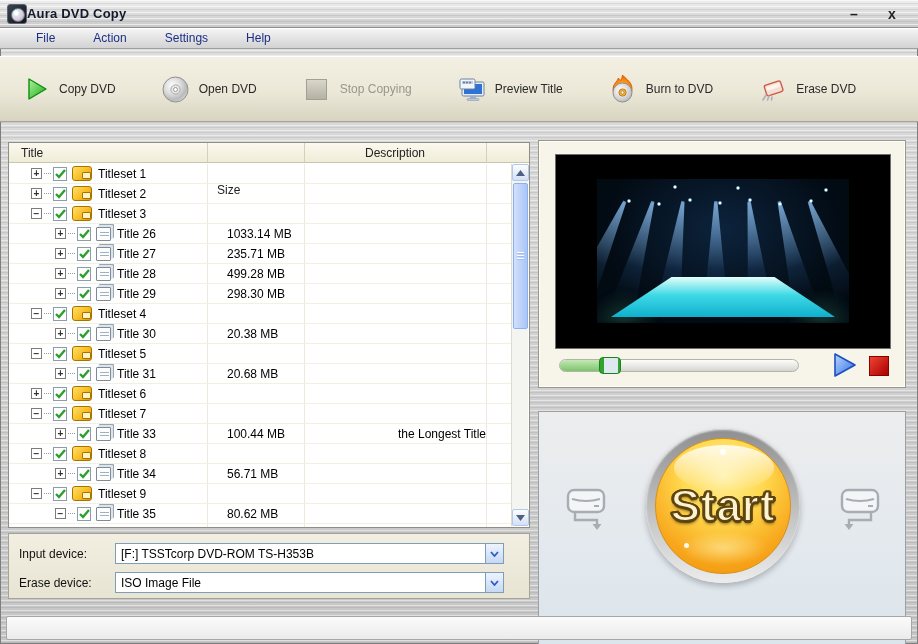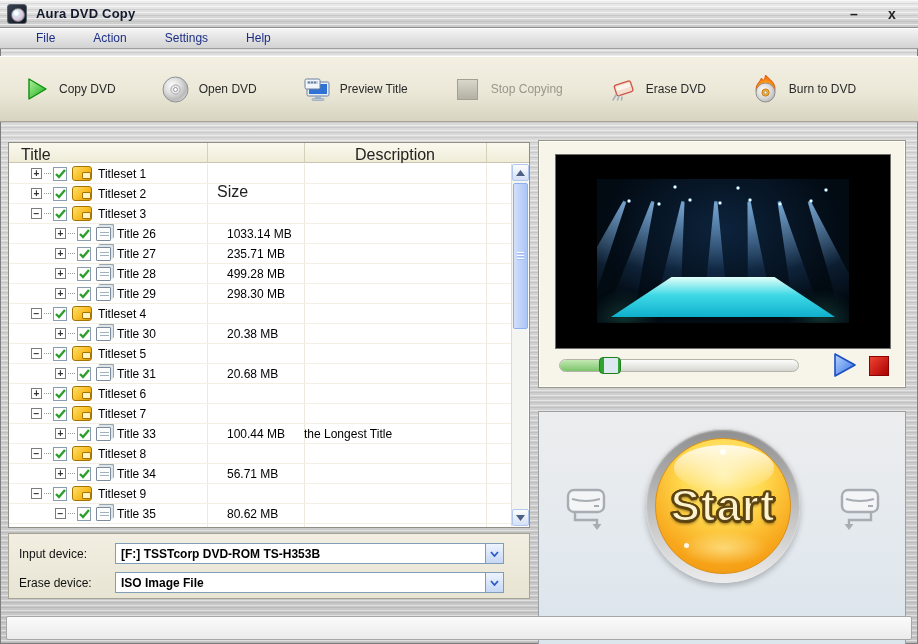--- a/index.html
+++ b/index.html
@@ -34,21 +34,21 @@
     width:20px; height:20px; margin-left:7px; border-radius:3px;
     background:linear-gradient(135deg,#3a4352,#10151d);
     border:1px solid #5c6470; position:relative;
   }
   .app-icon::after {
     content:""; position:absolute; left:3px; top:3px; width:12px; height:12px;
     border-radius:50%;
     background:radial-gradient(circle at 35% 35%, #ffffff 0 15%, #cfe6ef 30%, #e8c8e0 55%, #9fb8c8 80%);
     border:1px solid #777;
   }
-  .app-title { margin-left:9px; font-size:13px; font-weight:bold; color:#141a2e; letter-spacing:.2px; }
+  .app-title { font-size:13px; font-weight:bold; color:#141a2e; letter-spacing:.2px; }
   .win-controls { position:absolute; right:18px; top:0; height:28px; display:flex; align-items:center; gap:22px; }
   .win-btn { font-size:14px; font-weight:bold; color:#222; width:16px; text-align:center; cursor:default; line-height:28px;}
 
   
   .menubar {
     position:absolute; left:0; top:28px; width:918px; height:21px;
     background:linear-gradient(180deg,#f6f6f6,#d2d2d2);
     border-bottom:1px solid #9f9f9f;
     box-shadow: inset 0 1px 0 #ffffff;
     display:flex; align-items:center; font-size:12px; color:#1c2f86;
@@ -77,21 +77,21 @@
     background:#ffffff; border:1px solid #8e8e86;
   }
   .list-header {
     position:absolute; left:0; top:0; right:0; height:20px;
     background:
       linear-gradient(#d4d0ba,#d4d0ba) 198px 0/1px 100% no-repeat,
       linear-gradient(#d4d0ba,#d4d0ba) 295px 0/1px 100% no-repeat,
       linear-gradient(#d4d0ba,#d4d0ba) 477px 0/1px 100% no-repeat,
       linear-gradient(180deg,#fbf9ee,#efecd8);
     border-bottom:1px solid #c9c5ae;
-    font-size:16px; color:#222;
+    font-size:12px; color:#222;
   }
   .hdr-title { position:absolute; left:12px; top:3px; }
   .hdr-size { position:absolute; left:208px; top:3px;margin-top:37px; }
   .hdr-desc { position:absolute; left:295px; width:182px; top:3px; text-align:center; }
   .rows {
     position:absolute; left:0; top:21px; width:503px; bottom:0; overflow:hidden;
     background:
       linear-gradient(#edeadd,#edeadd) 198px 0/1px 100% no-repeat,
       linear-gradient(#edeadd,#edeadd) 295px 0/1px 100% no-repeat,
       linear-gradient(#edeadd,#edeadd) 477px 0/1px 100% no-repeat;
@@ -121,21 +121,21 @@
   }
   .ic-titledoc {
     width:15px; height:14px; background:#fdfdfd; border:1px solid #7c8a99; border-radius:1px;
     box-shadow:2px -2px 0 0 #dde4ea, 3px -3px 0 0 #98a4b0;
   }
   .ic-titledoc::after {
     content:""; position:absolute; left:3px; top:4px; width:9px; height:6px;
     background:repeating-linear-gradient(180deg,#9fb0be 0 1px,transparent 1px 3px);
   }
   .cell-size { width:97px; flex:none; padding-left:20px; }
-  .cell-desc { width:182px; flex:none; text-align:left; }
+  .cell-desc { width:182px; flex:none; text-align:right; }
 
   
   .vscroll {
     position:absolute; top:21px; right:1px; bottom:1px; width:17px;
     background:#f4f4f0; border-left:1px solid #dddbd0;
   }
   .sb-btn {
     position:absolute; left:0; width:17px; height:17px;
     background:linear-gradient(180deg,#fdfdfd,#d4e0f6);
     border:1px solid #b3c8ee; border-radius:2px;
@@ -157,21 +157,21 @@
     position:absolute; left:8px; top:533px; width:522px; height:66px;
     background:linear-gradient(180deg,#f2efe2,#e7e4d3);
     border:1px solid #a5a296;
     padding:9px 25px 0 10px;
   }
   .dev-row { display:flex; align-items:center; height:21px; margin-bottom:8px; }
   .dev-label { width:96px; font-size:12px; color:#111; flex:none; }
   .combo {
     flex:1; height:21px; background:#fff; border:1px solid #7f9db9;
     position:relative; font-size:12px; color:#000;
-    display:flex; align-items:center; padding-left:5px;font-weight:bold;
+    display:flex; align-items:center; padding-left:5px;
   }
   .combo-btn {
     position:absolute; right:0; top:0; bottom:0; width:18px;
     background:linear-gradient(180deg,#eef4fe,#c6d8f4);
     border-left:1px solid #7f9db9;
     display:flex; align-items:center; justify-content:center;
   }
 
   
   .preview-panel {
@@ -312,53 +312,41 @@
                 <stop offset="100%" stop-color="#e6e6e6"></stop>
           </radialGradient>
             </defs>
           <circle cx="13.5" cy="13.5" r="12.5" fill="url(#disc1)" stroke="#8f8f8f"></circle>
           <circle cx="13.5" cy="13.5" r="4.6" fill="#e9e9e9" stroke="#a8a8a8"></circle>
           <circle cx="13.5" cy="13.5" r="2" fill="#ffffff" stroke="#9a9a9a"></circle>
         </svg>
       </span>
       <span>Open DVD</span>
     </div>
+    <div class="tb-btn disabled">
+      <span class="tb-ic">
+          <span class="stop-square"></span>
+        </span>
+      <span>Stop Copying</span>
+    </div>
     <div class="tb-btn">
       <span class="tb-ic">
         <svg width="28" height="26" viewBox="0 0 28 26">
           <rect x="4" y="6" width="22" height="14" rx="1.5" fill="#e7eef8" stroke="#6f82a0"></rect>
           <rect x="6" y="8" width="18" height="10" fill="#2f72d4"></rect>
           <rect x="2" y="3" width="15" height="10" rx="1.5" fill="#f2f6fb" stroke="#6f82a0"></rect>
           <rect x="4" y="5" width="11" height="3" fill="#bcd0ea"></rect>
           <circle cx="6" cy="6.5" r=".9" fill="#5a6a80"></circle>
             <circle cx="9" cy="6.5" r=".9" fill="#5a6a80"></circle>
             <circle cx="12" cy="6.5" r=".9" fill="#5a6a80"></circle>
           <rect x="12" y="20" width="6" height="2.5" fill="#9ab0c8"></rect>
           <rect x="9" y="22.5" width="12" height="2" rx="1" fill="#b8c8da" stroke="#8a9cb4" stroke-width=".6"></rect>
         </svg>
       </span>
       <span>Preview Title</span>
-    </div>
-    <div class="tb-btn disabled">
-      <span class="tb-ic">
-          <span class="stop-square"></span>
-        </span>
-      <span>Stop Copying</span>
-    </div>
-    <div class="tb-btn">
-      <span class="tb-ic">
-        <svg width="28" height="27" viewBox="0 0 28 27">
-          <g transform="rotate(-18 14 12)">
-            <rect x="6" y="7" width="17" height="11" rx="2" fill="#f4ded0" stroke="#cc5544" stroke-width="1.3"></rect>
-            <rect x="7.5" y="9" width="14" height="4" rx="1" fill="#fdf4ec"></rect>
-          </g>
-          <path d="M7 19 L4 24 M10 20 L8.5 24 M13 21 L12.5 24" stroke="#aab2b8" stroke-width="1.6" fill="none" stroke-linecap="round"></path>
-        </svg>
-      </span>
-      <span>Erase DVD</span>
     </div>
     <div class="tb-btn">
       <span class="tb-ic">
         <svg width="27" height="28" viewBox="0 0 27 28">
           <defs>
             <radialGradient id="flm" cx="50%" cy="65%" r="65%">
               <stop offset="0%" stop-color="#ffe14a"></stop>
                 <stop offset="55%" stop-color="#ff9a1a"></stop>
                 <stop offset="100%" stop-color="#f05a00"></stop>
             </radialGradient>
@@ -368,20 +356,32 @@
                 <stop offset="100%" stop-color="#ababab"></stop>
             </radialGradient>
           </defs>
           <path d="M13.5 0 C18 5 23 7 23 14 C23 20 19 24 13.5 24 C8 24 4 20 4 14 C4 9 8 7 9.5 3 C11 6 12.5 6.5 13.5 0 Z" fill="url(#flm)" stroke="#d84e00" stroke-width=".8"></path>
           <circle cx="13.5" cy="17.5" r="9.5" fill="url(#disc2)" stroke="#8f8f8f"></circle>
           <circle cx="13.5" cy="17.5" r="3.6" fill="#f5b13c" stroke="#c87d10"></circle>
           <circle cx="13.5" cy="17.5" r="1.5" fill="#ffffff" stroke="#b09050"></circle>
         </svg>
       </span>
       <span>Burn to DVD</span>
+    </div>
+    <div class="tb-btn">
+      <span class="tb-ic">
+        <svg width="28" height="27" viewBox="0 0 28 27">
+          <g transform="rotate(-18 14 12)">
+            <rect x="6" y="7" width="17" height="11" rx="2" fill="#f4ded0" stroke="#cc5544" stroke-width="1.3"></rect>
+            <rect x="7.5" y="9" width="14" height="4" rx="1" fill="#fdf4ec"></rect>
+          </g>
+          <path d="M7 19 L4 24 M10 20 L8.5 24 M13 21 L12.5 24" stroke="#aab2b8" stroke-width="1.6" fill="none" stroke-linecap="round"></path>
+        </svg>
+      </span>
+      <span>Erase DVD</span>
     </div>
   </div>
 
   <div class="list-panel">
     <div class="list-header">
       <span class="hdr-title">Title</span>
       <span class="hdr-size">Size</span>
       <span class="hdr-desc">Description</span>
     </div>
     <div class="rows">

